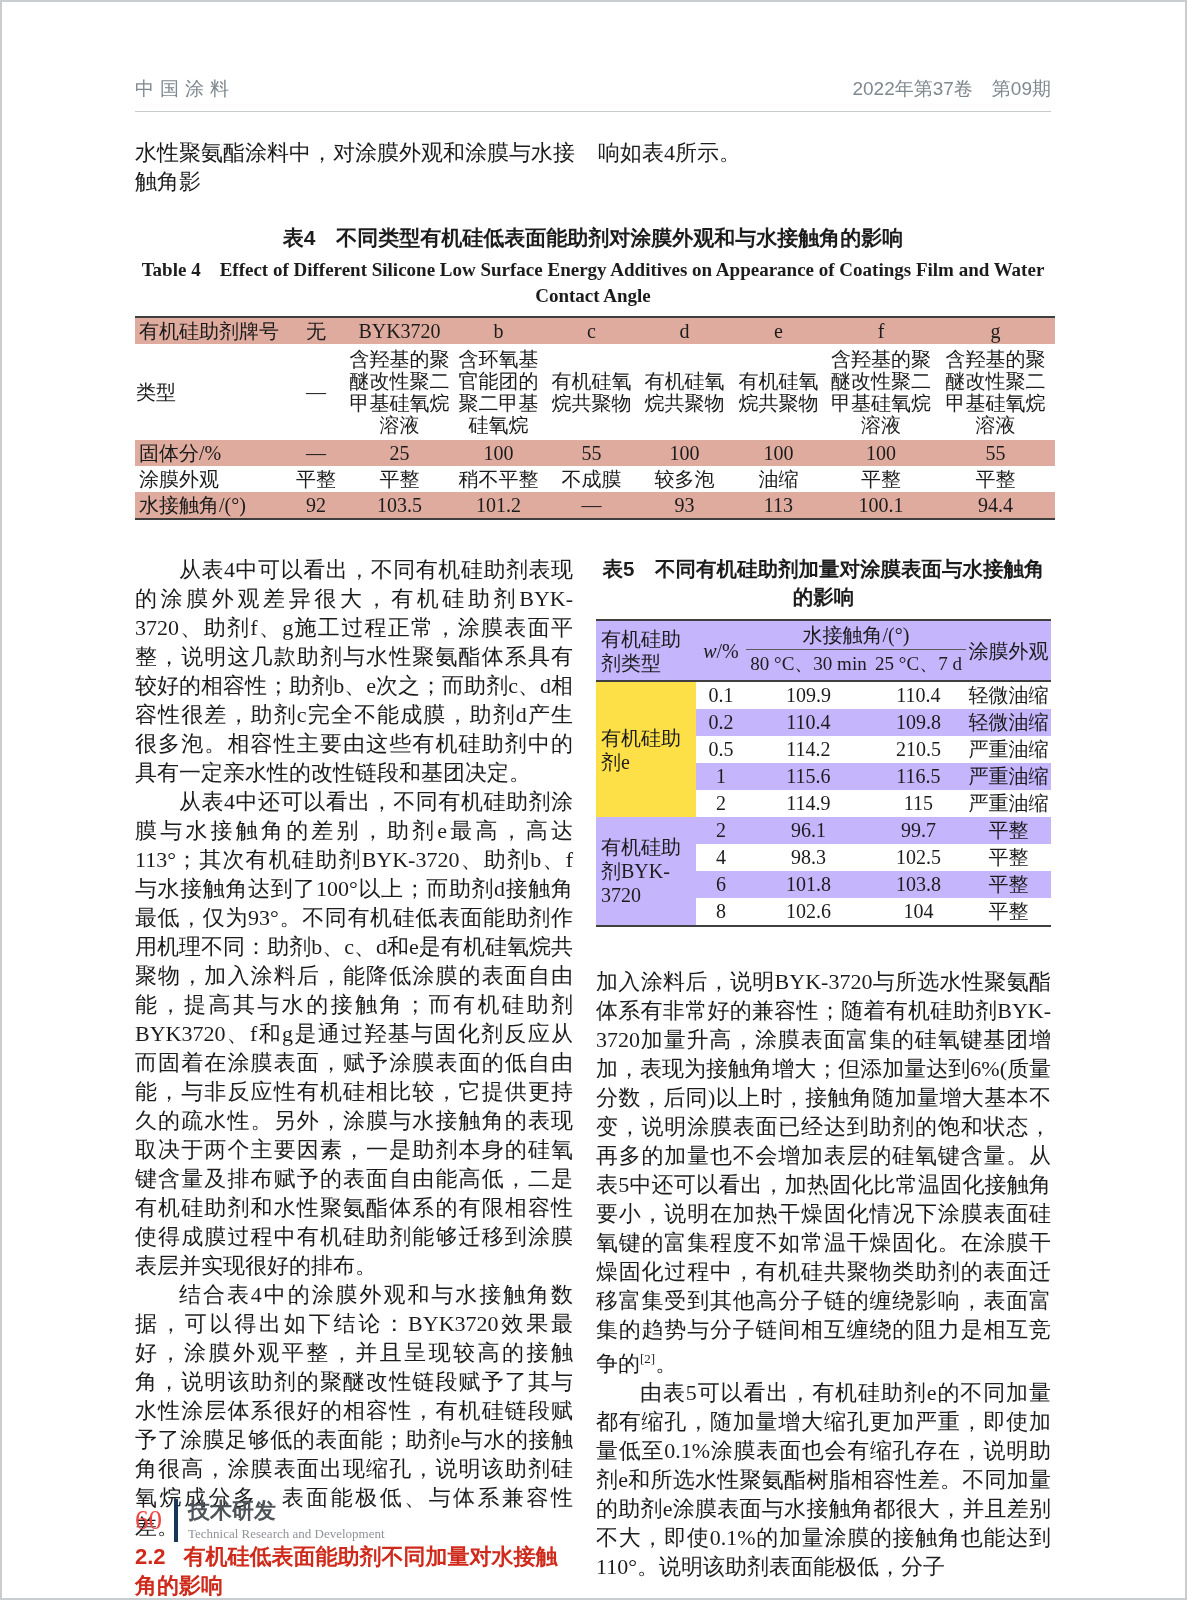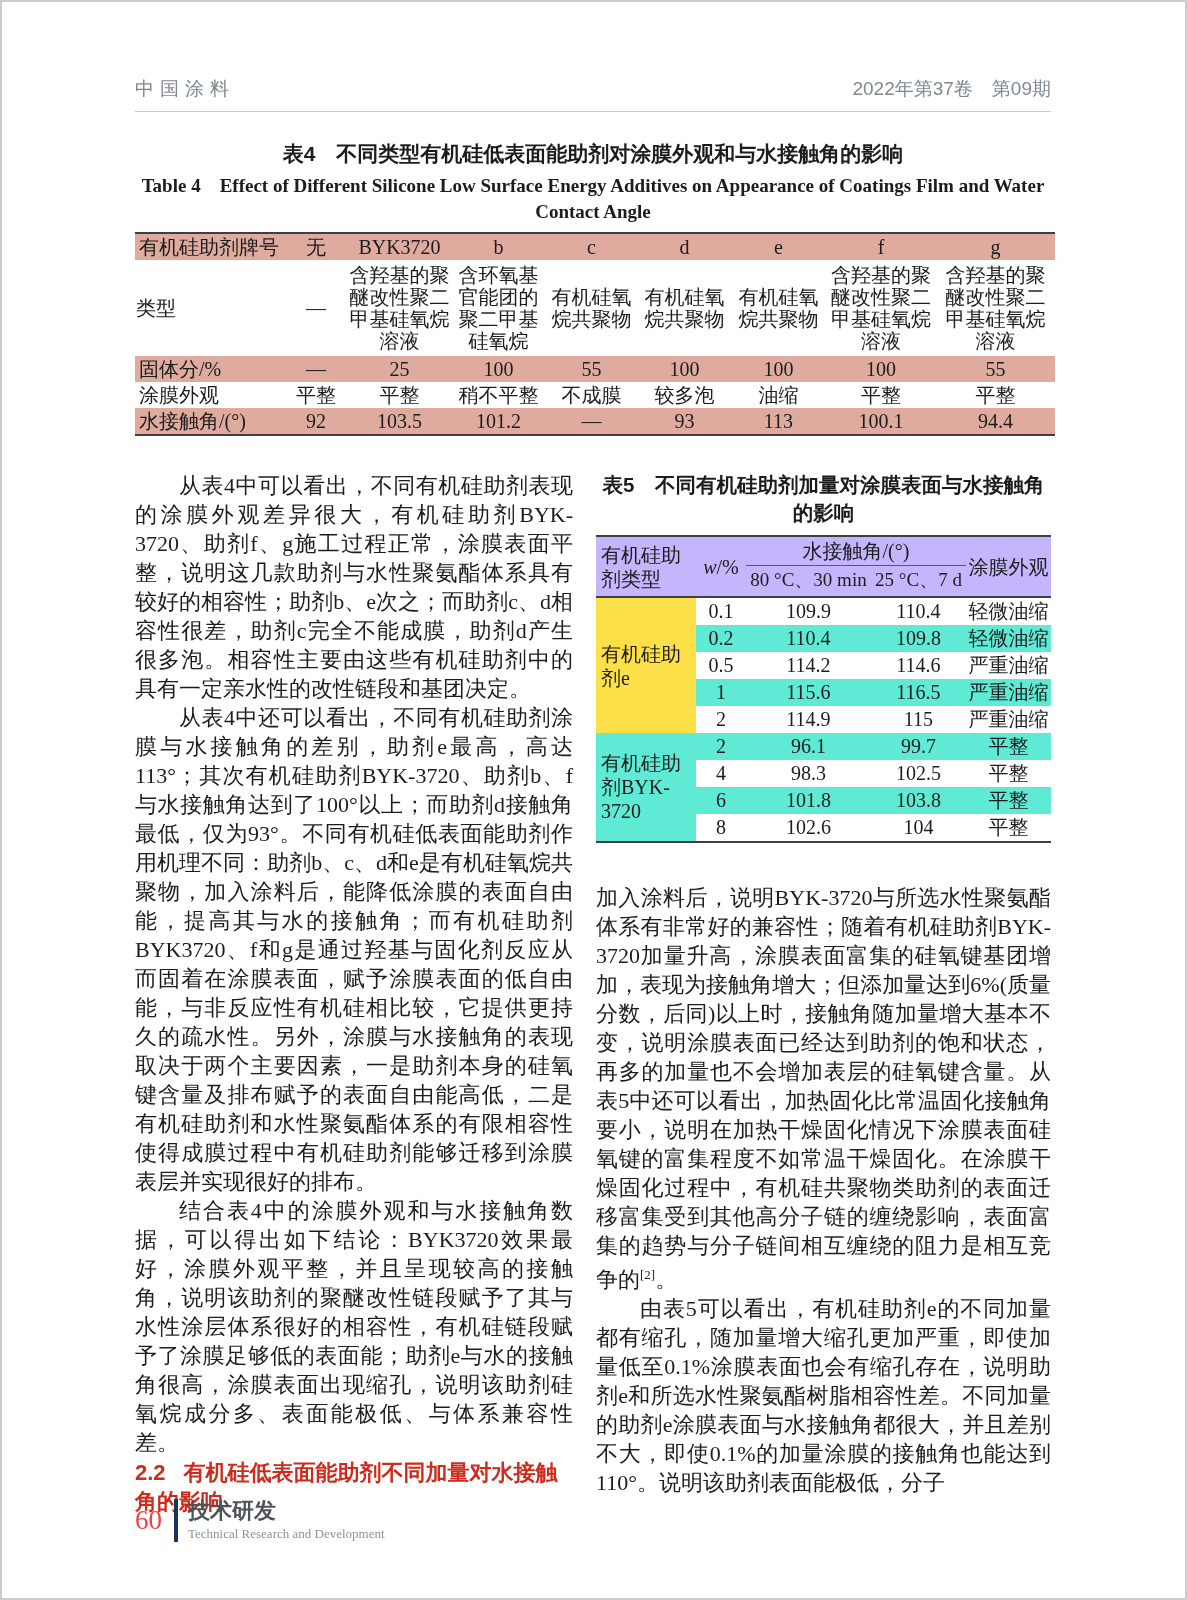--- a/index.html
+++ b/index.html
@@ -46,21 +46,21 @@
   .t5cap-en { text-align:center; font-weight:bold; font-size:19px; line-height:25px; margin-top:4px; }
   .t5 { width:455px; margin-top:8px; border-top:2px solid #3f3f3f; border-bottom:2px solid #3f3f3f;
         font-size:20px; table-layout:fixed; }
   .t5 thead { background:#c4b5fd; border-bottom:2px solid #3f3f3f; }
   .t5 th { font-weight:normal; text-align:center; vertical-align:middle; padding:2px 1px; line-height:24px; }
   .t5 th.lbl { text-align:left; padding-left:5px; }
   .t5 th.sub { font-size:19px; padding-bottom:4px; }
   .t5 th.span-angle { border-bottom:1px solid #5a5a5a; }
   .t5 td { text-align:center; vertical-align:middle; padding:2px 1px; line-height:23px; height:27px; }
   .t5 td.glbl { text-align:left; padding-left:5px; line-height:24px; }
-  .t5 tr.band td { background:#5eead4; }
+  .t5 tr.band td { background:#c4b5fd; }
   .t5 td.gpink { background:#deab9e; }
   .t5 tr.band td.glbl-e, .t5 td.glbl-e { background:#fde047; }
   .rtxt { margin-top:40px; }
   
   .pfoot { position:absolute; left:133px; top:1497px; display:flex; align-items:stretch; }
   .pfoot .pno { color:#ef4444; font-size:27px; align-self:center; margin-right:12px;
                 font-family:"Liberation Serif","DejaVu Serif",serif; }
   .pfoot .bar { width:4px; background:#16365c; margin-right:10px; }
   .pfoot .sec-zh { font-family:"Liberation Sans","DejaVu Sans",sans-serif; font-weight:bold;
                    font-size:22px; color:#4d5358; line-height:24px; }
@@ -70,20 +70,24 @@
 <body>
 
 <div class="page">
   <div class="content">
 
     <div class="ph">
       <span class="journal">中国涂料</span>
       <span>2022年第37卷　第09期</span>
     </div>
 
+    <div class="intro">
+      <span>水性聚氨酯涂料中，对涂膜外观和涂膜与水接触角影</span>
+      <span>响如表4所示。</span>
+    </div>
 
     <div class="cap-zh">表4　不同类型有机硅低表面能助剂对涂膜外观和与水接触角的影响</div>
     <div class="cap-en">Table 4　Effect of Different Silicone Low Surface Energy Additives on Appearance of Coatings Film and Water Contact Angle</div>
 
     <table class="t4">
       <colgroup>
         <col style="width:150px">
           <col style="width:62px">
           <col style="width:105px">
         <col style="width:93px">
@@ -196,21 +200,21 @@
             </tr>
             <tr class="band">
               <td>0.2</td>
               <td>110.4</td>
               <td>109.8</td>
               <td>轻微油缩</td>
             </tr>
             <tr>
               <td>0.5</td>
               <td>114.2</td>
-              <td>114.6</td>
+              <td>210.5</td>
               <td>严重油缩</td>
             </tr>
             <tr class="band">
               <td>1</td>
               <td>115.6</td>
               <td>116.5</td>
               <td>严重油缩</td>
             </tr>
             <tr>
               <td>2</td>

